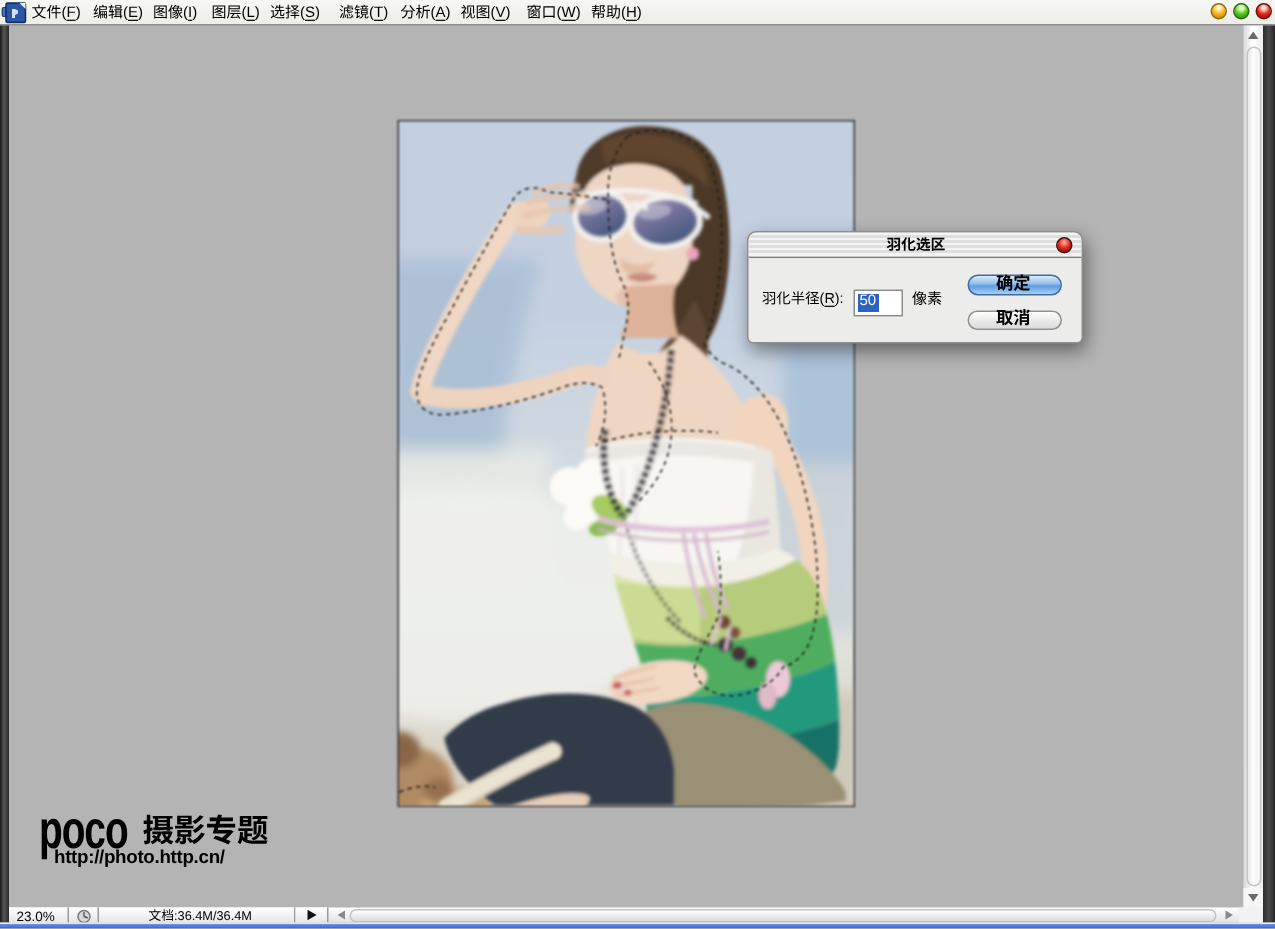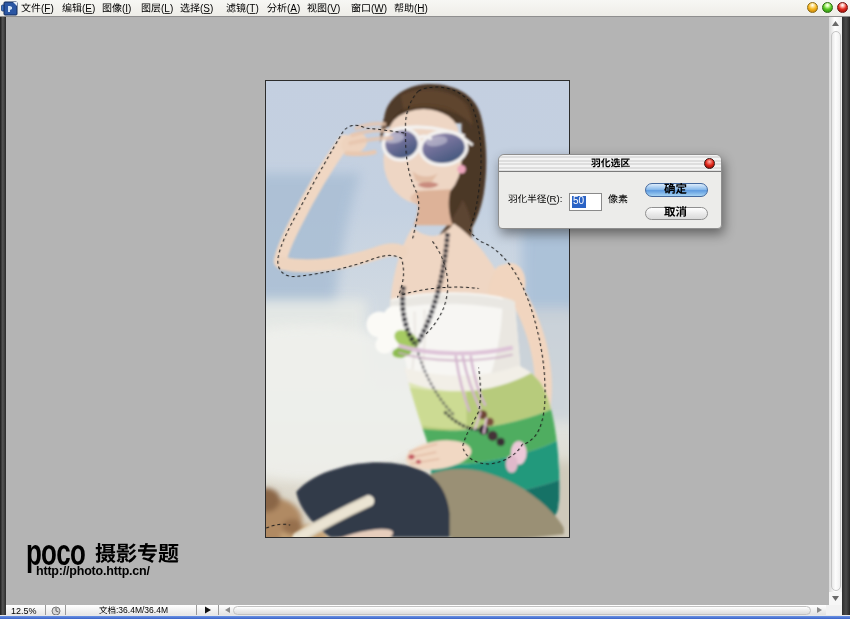--- a/index.html
+++ b/index.html
@@ -292,21 +292,21 @@
     </svg>
 <svg style="position:absolute;left:664.0px;top:205.6px;overflow:visible" width="25" height="15">
       <path transform="translate(0.00 9.83) scale(0.01150 -0.01150)" d="M637 601 522 579C554 427 596 293 657 181C609 113 551 59 484 21V682H519V604H816C798 492 769 391 729 304C687 393 657 494 637 601ZM19 138 42 18C134 33 253 51 369 71V-89H484V5C508 -19 535 -57 551 -83C619 -42 678 9 729 71C777 10 834 -42 902 -83C920 -52 958 -6 985 16C912 55 852 111 802 179C878 313 926 485 947 705L869 725L848 721H548V793H43V682H112V149ZM226 682H369V587H226ZM226 480H369V379H226ZM226 272H369V182L226 163Z" fill="#000"></path>
       <path transform="translate(11.50 9.83) scale(0.01150 -0.01150)" d="M841 827C821 766 782 686 753 635L857 596C888 644 925 715 957 785ZM343 775C382 717 421 639 434 589L543 640C527 691 485 765 445 820ZM75 757C137 724 214 672 250 634L324 727C285 764 206 812 145 841ZM28 492C92 459 172 406 208 368L281 462C240 499 159 547 96 577ZM56 -8 162 -85C215 16 271 133 317 240L229 313C174 195 105 69 56 -8ZM492 284H797V209H492ZM492 385V459H797V385ZM587 850V570H375V-88H492V108H797V42C797 29 792 24 776 23C761 23 708 23 662 26C678 -5 694 -55 698 -87C774 -87 827 -86 865 -67C903 -49 914 -17 914 40V570H708V850Z" fill="#000"></path>
     </svg>
 <div class="abs" style="left:6px;top:605px;width:836px;height:10px;background:linear-gradient(#ffffff,#e2e2e2)"></div>
 <div class="abs" style="left:6px;top:605px;width:40px;height:10px;border-right:1px solid #9a9a9a;background:linear-gradient(#ffffff,#e6e6e6)"></div>
 <div class="abs" style="left:46px;top:605px;width:20px;height:10px;border-right:1px solid #9a9a9a;background:linear-gradient(#ffffff,#e6e6e6)"></div>
 <div class="abs" style="left:66px;top:605px;width:131px;height:10px;border-right:1px solid #9a9a9a;background:linear-gradient(#ffffff,#e6e6e6)"></div>
 <div class="abs" style="left:197px;top:605px;width:22px;height:10px;border-right:1px solid #9a9a9a;background:linear-gradient(#ffffff,#e6e6e6)"></div>
-<div class="abs" style="left:11px;top:605.5px;font-size:9px;color:#000">12.5%</div>
+<div class="abs" style="left:11px;top:605.5px;font-size:9px;color:#000">23.0%</div>
 <svg class="abs" style="left:51px;top:605.5px" width="10" height="10">
       <circle cx="5" cy="5" r="4" fill="#d8d8d8" stroke="#777" stroke-width="1"></circle>
       <path d="M5,5 L5,2 M5,5 L7.5,6" stroke="#555" stroke-width="0.9"></path>
     </svg>
 <svg style="position:absolute;left:99.0px;top:605.6px;overflow:visible" width="70" height="11">
       <path transform="translate(0.00 7.27) scale(0.00850 -0.00850)" d="M460 840V670H50V597H199C256 437 334 300 438 190C331 102 199 37 39 -9C54 -27 78 -63 87 -81C249 -29 384 41 494 135C606 36 743 -37 910 -80C923 -59 947 -24 965 -7C802 31 666 100 556 192C661 299 741 431 800 597H954V670H537V840ZM498 246C403 343 331 461 281 597H713C661 455 591 339 498 246Z" fill="#000"></path>
       <path transform="translate(8.50 7.27) scale(0.00850 -0.00850)" d="M851 776C830 702 788 597 753 534L813 515C848 575 891 673 925 755ZM397 751C430 679 469 582 486 521L551 547C533 608 493 701 458 774ZM193 840V626H47V555H181C151 418 88 260 26 175C38 158 56 128 65 108C113 175 159 287 193 401V-79H264V424C295 374 332 312 347 279L393 337C375 365 291 482 264 516V555H390V626H264V840ZM369 63V-9H842V-71H916V471H694V837H621V471H392V398H842V269H404V201H842V63Z" fill="#000"></path>
       <text x="17.00" y="7.27" font-family="Liberation Sans" font-size="8.50" font-weight="normal" fill="#000" letter-spacing="0.00">:36.4M/36.4M</text>
     </svg>
 <svg class="abs" style="left:202px;top:605px" width="12" height="10">

